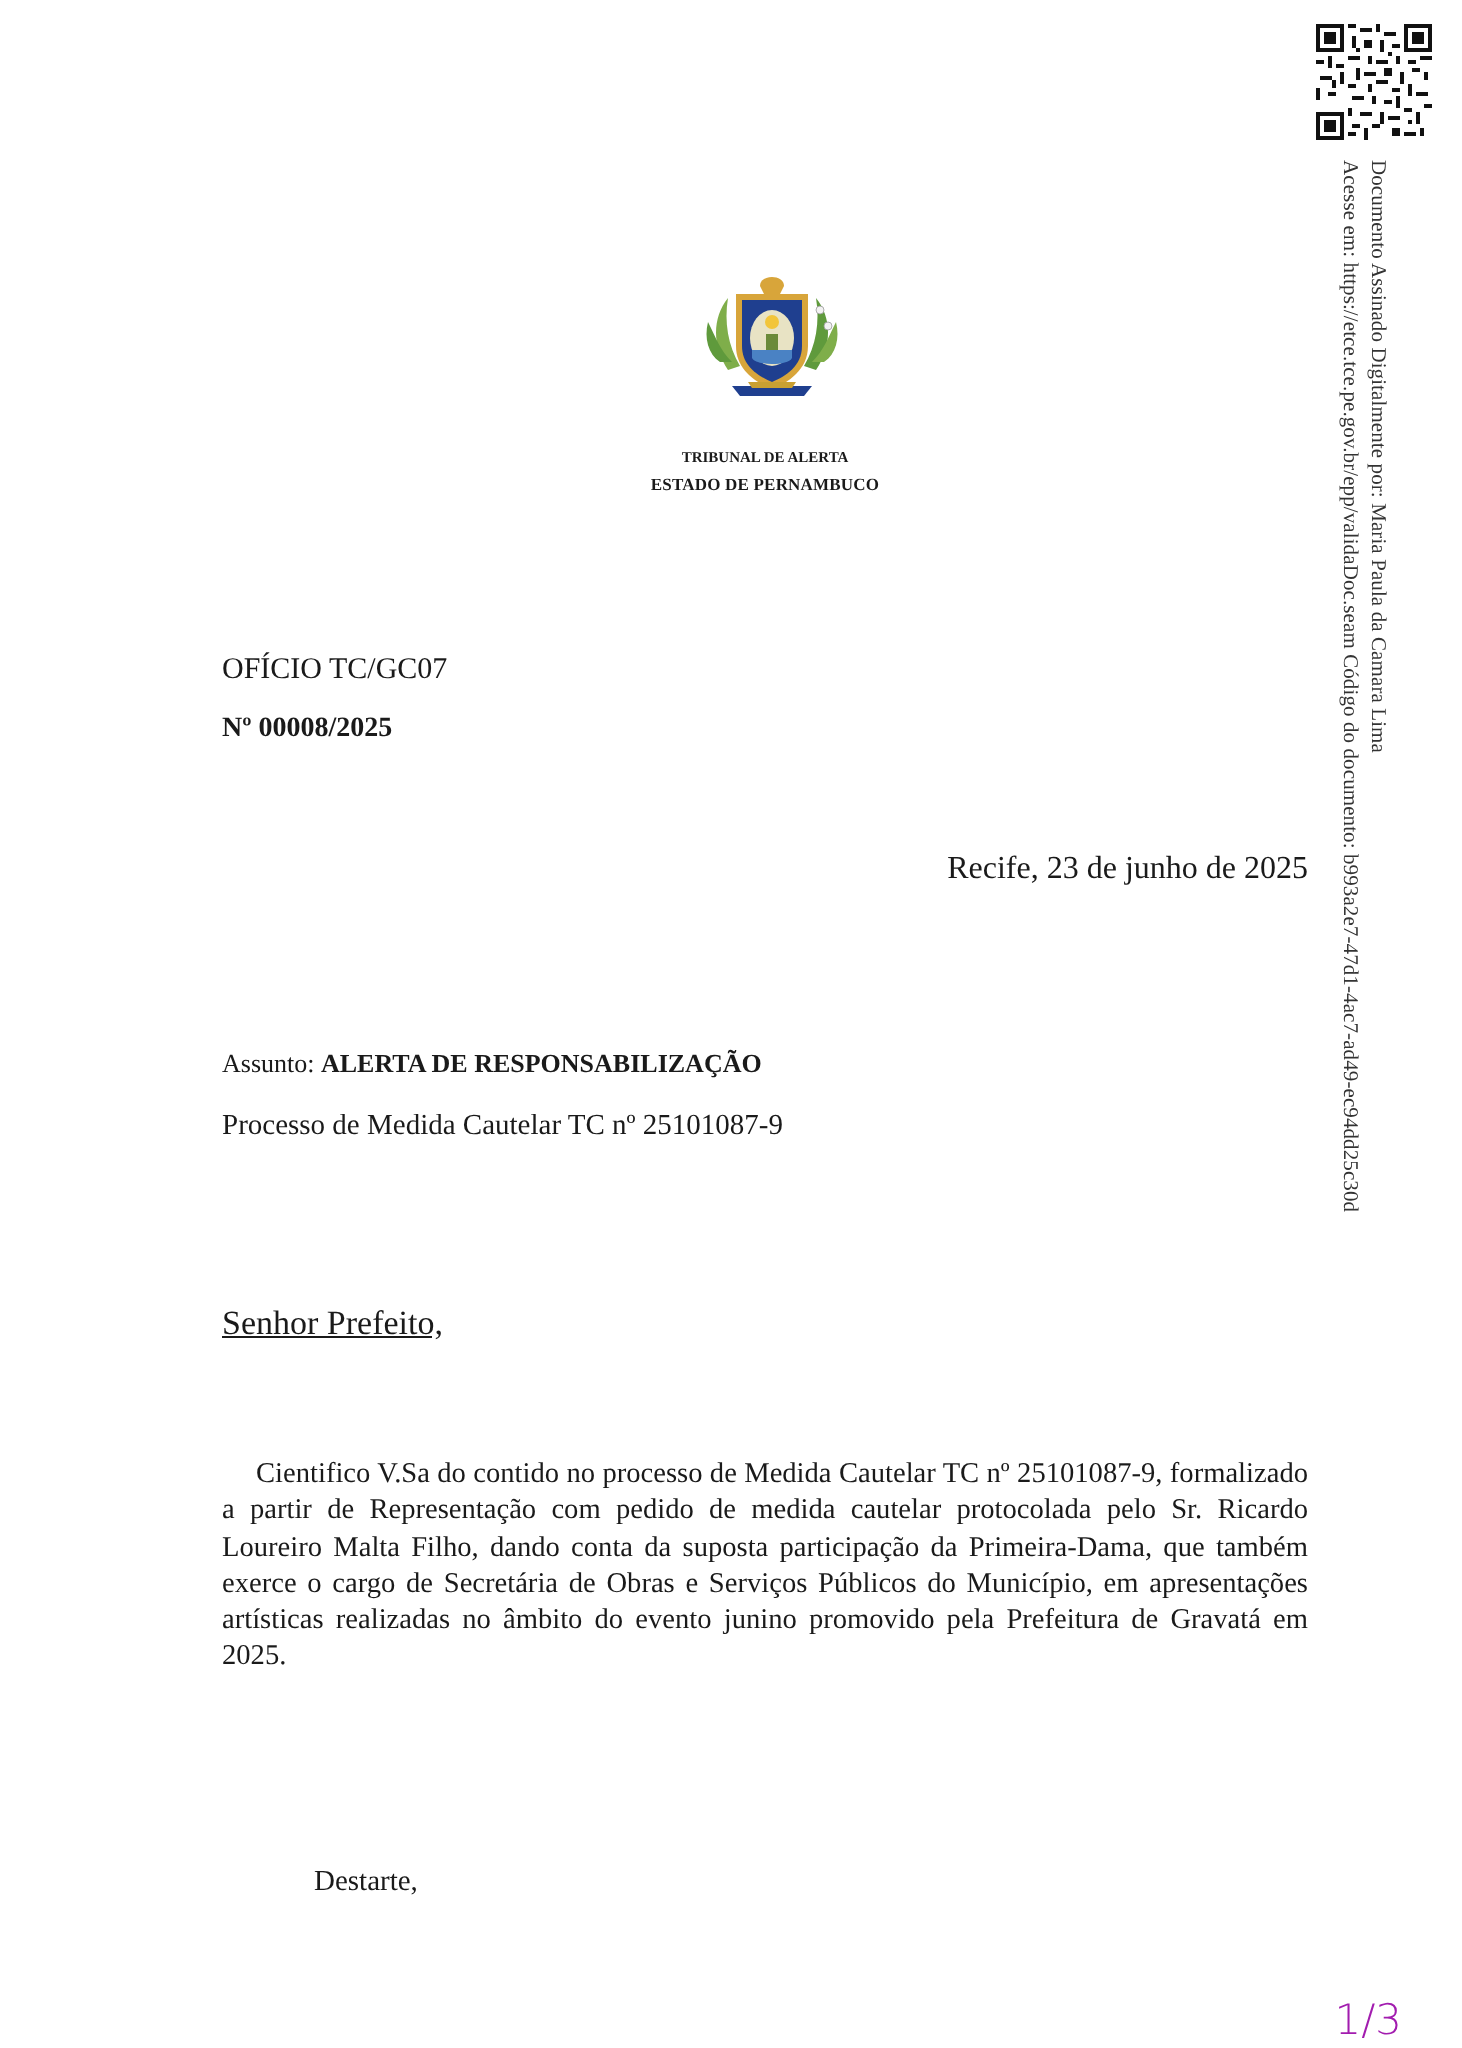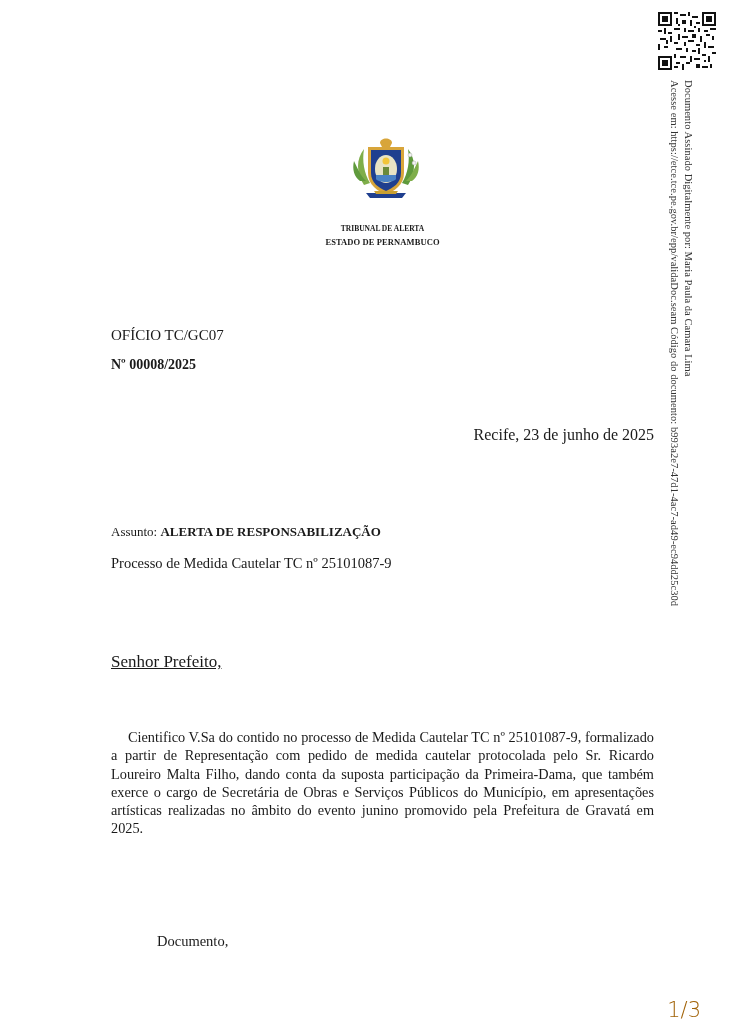--- a/index.html
+++ b/index.html
@@ -121,21 +121,21 @@
     .closing {
       position: absolute;
       left: 157px; top: 933px;
       font-size: 14.5px;
     }
     .page-counter {
       position: absolute;
       right: 30px; bottom: 2px;
       font-family: "DejaVu Sans", "Liberation Sans", sans-serif;
       font-size: 21px;
-      color: #a16207;
+      color: #a21caf;
       font-weight: 300;
     }
   </style>
 </head>
 <body>
 
 <div class="page">
 
   <svg class="qr" viewBox="0 0 29 29">
     <rect x="0" y="0" width="29" height="29" fill="#fff"></rect>
@@ -245,16 +245,16 @@
 
   <div class="date">Recife, 23 de junho de 2025</div>
 
   <div class="subject"><span>Assunto: </span><span class="subject-value">ALERTA DE RESPONSABILIZAÇÃO</span></div>
   <div class="process">Processo de Medida Cautelar TC nº 25101087-9</div>
 
   <div class="salutation">Senhor Prefeito,</div>
 
   <div class="para para1">Cientifico V.Sa do contido no processo de Medida Cautelar TC nº 25101087-9, formalizado a partir de Representação com pedido de medida cautelar protocolada pelo Sr. Ricardo Loureiro Malta Filho, dando conta da suposta participação da Primeira-Dama, que também exerce o cargo de Secretária de Obras e Serviços Públicos do Município, em apresentações artísticas realizadas no âmbito do evento junino promovido pela Prefeitura de Gravatá em 2025.</div>
 
-  <div class="closing">Documento,</div>
+  <div class="closing">Destarte,</div>
 
   <div class="page-counter">1/3</div>
 </div>
 
 </body></html>

